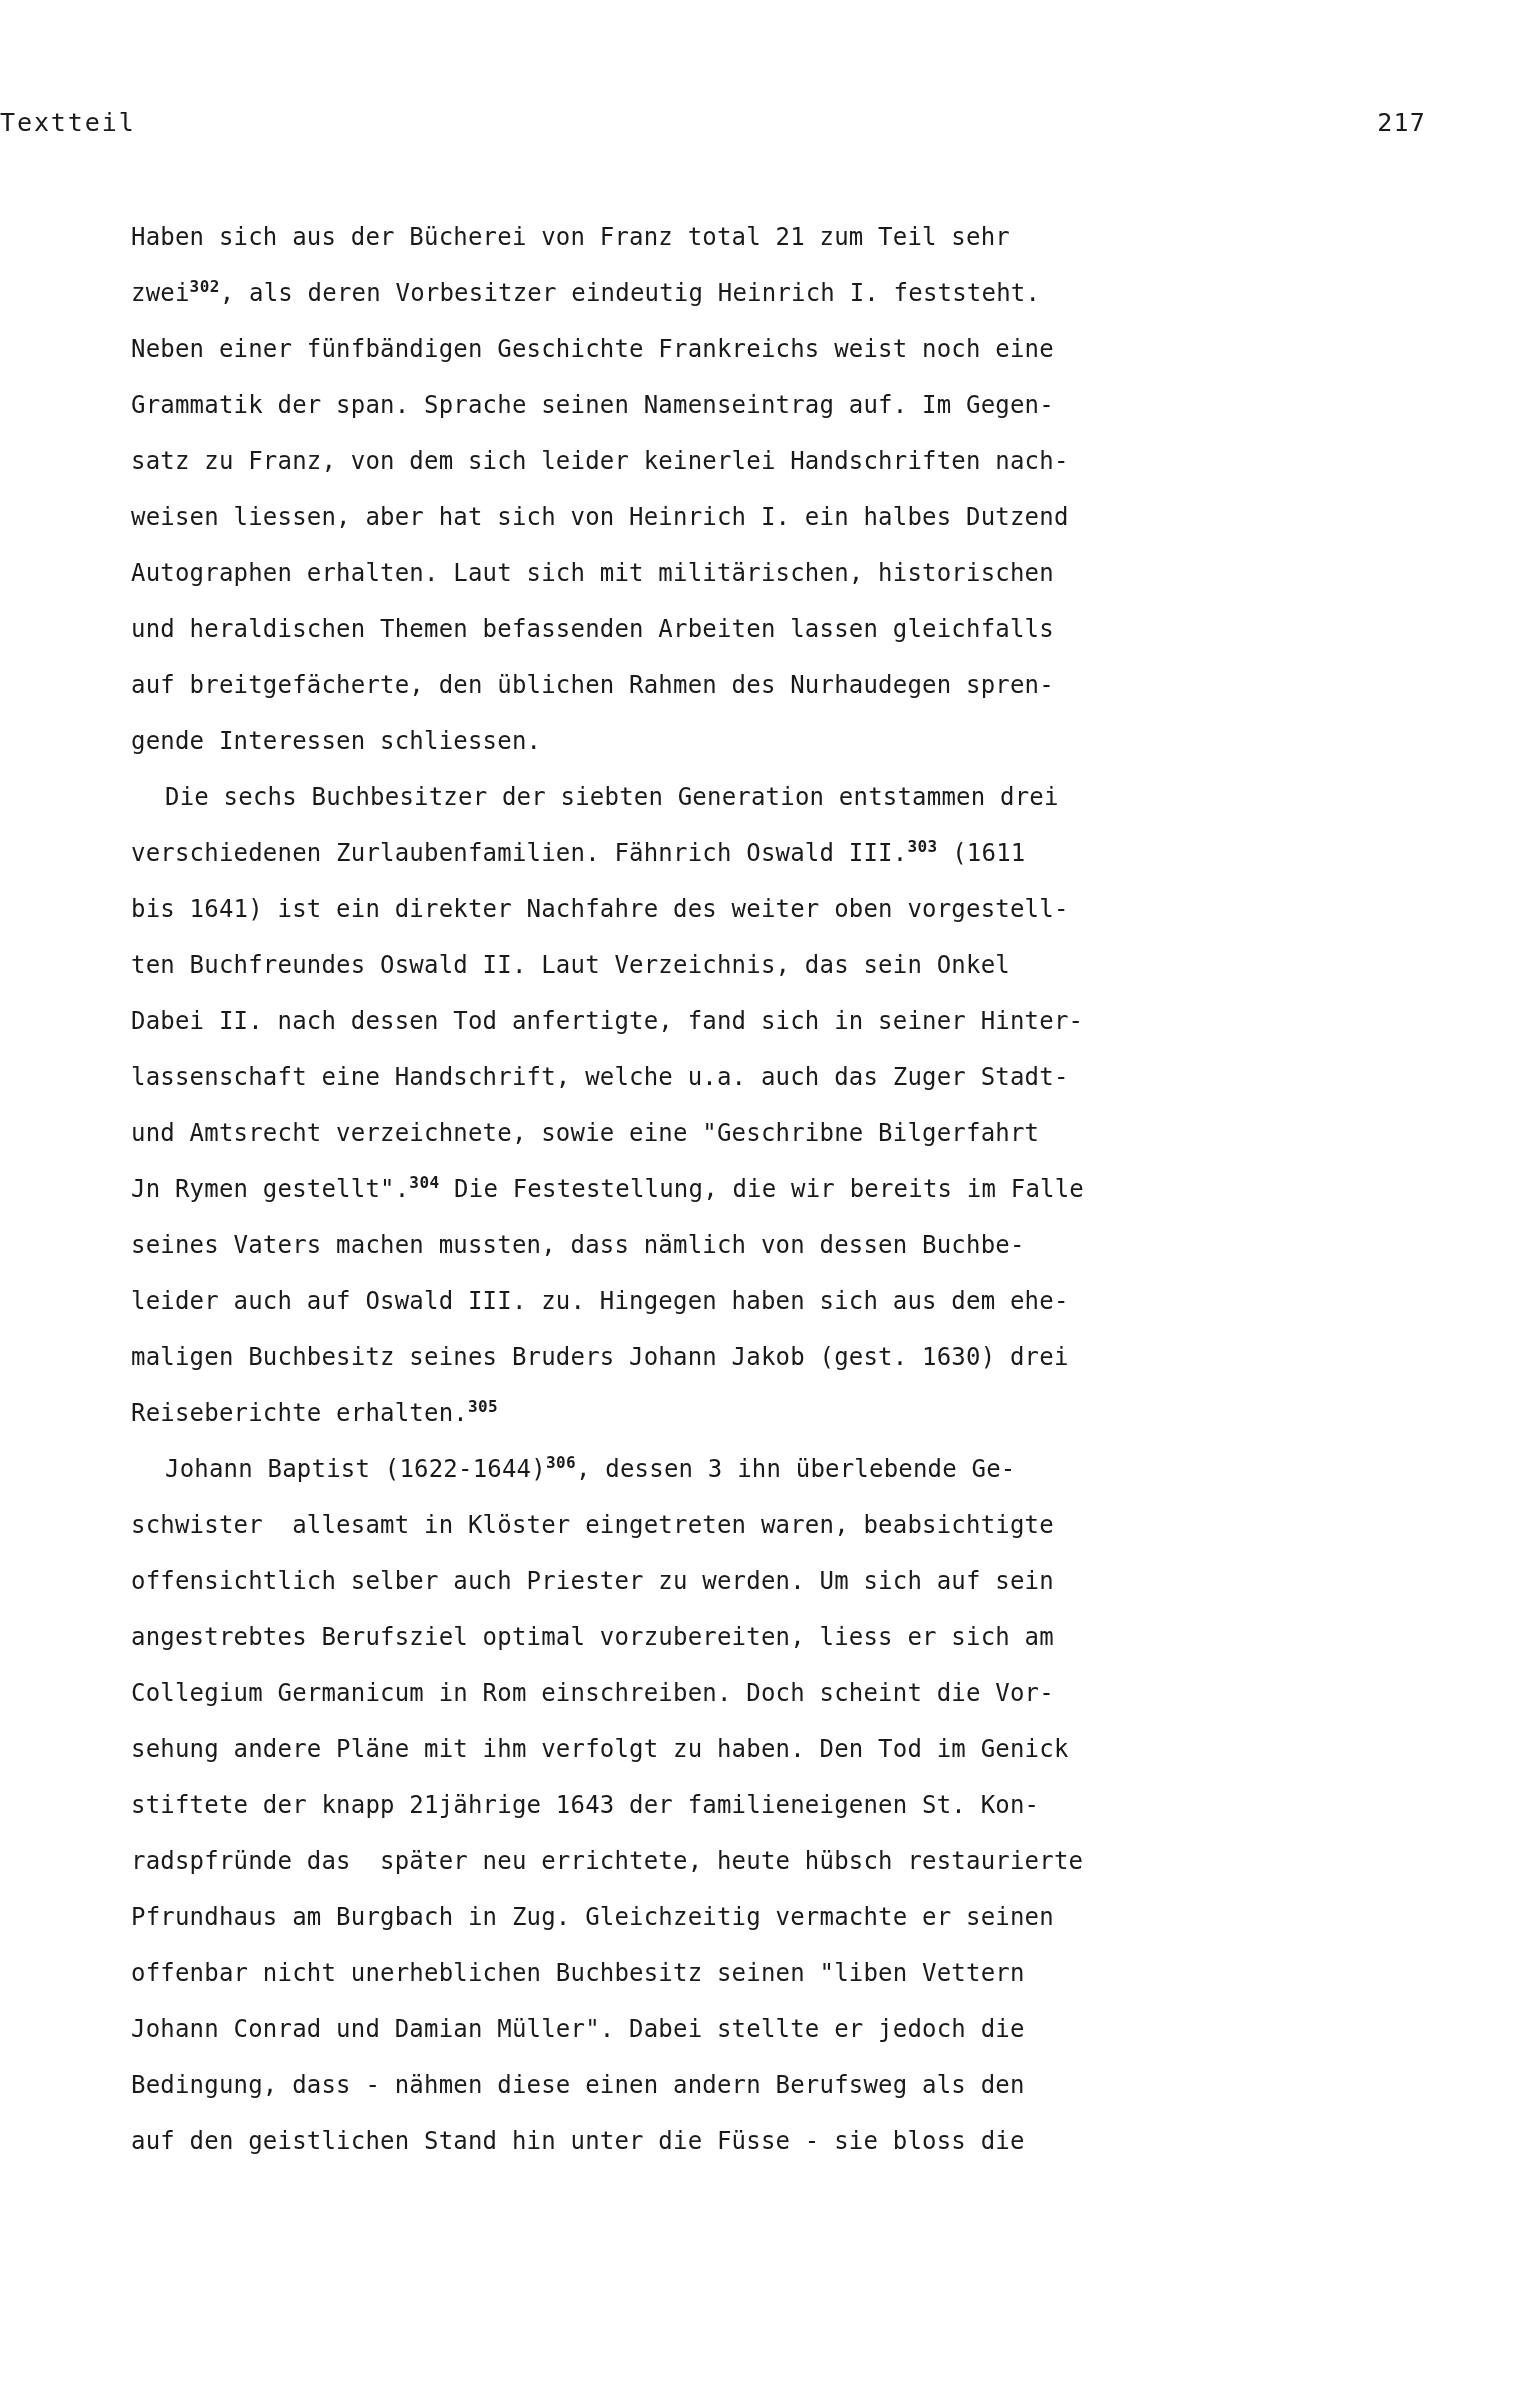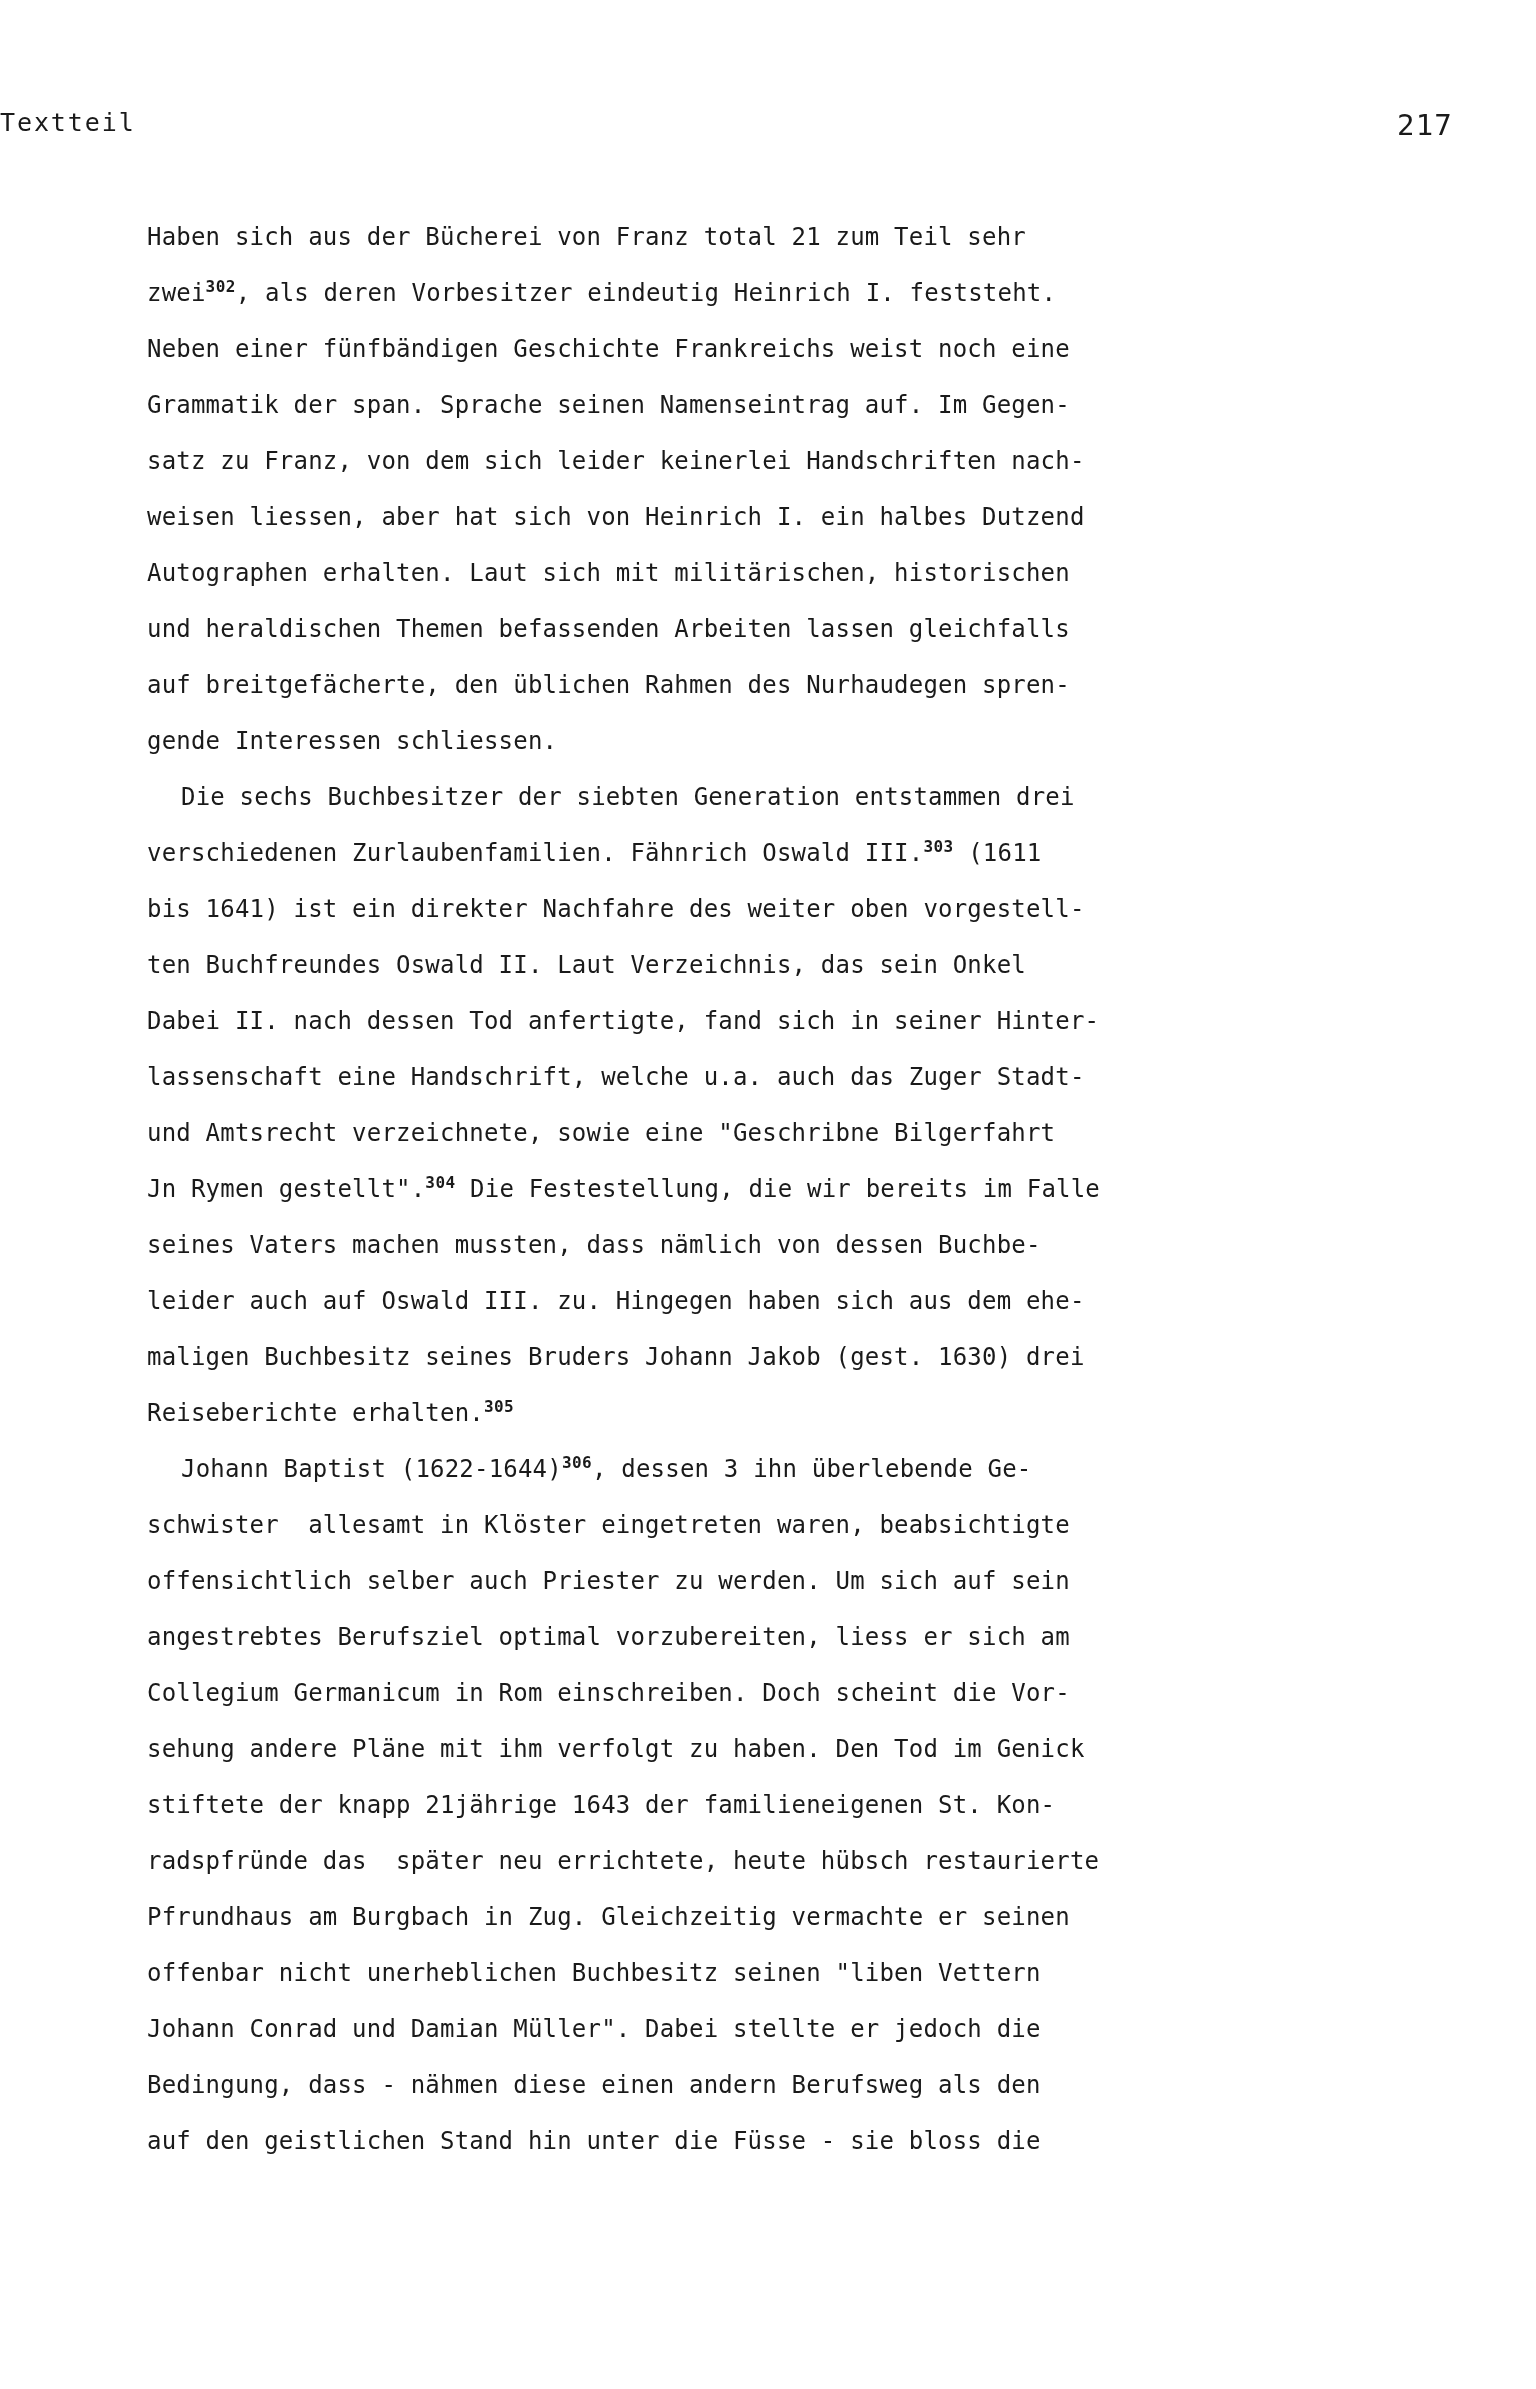--- a/index.html
+++ b/index.html
@@ -32,32 +32,31 @@
     position: absolute;
     left: 0;
     width: 1537px;
     text-align: left;
     font-size: 25px;
     letter-spacing: 1.9px;
     color: #1a1a1a;
   }
   .header-pageno {
     position: absolute;
-    right: 84px;
+    right: 111px;
     top: 0;
-    font-size: 29px;
+    font-size: 25px;
     letter-spacing: 1.2px;
     color: #1a1a1a;
   }
   .body-text {
     position: absolute;
     top: 209px;
     left: 131px;
     width: 1298px;
-    margin-left: 16px;
   }
   .ln {
     display: block;
     font-size: 24px;
     line-height: 56px;
     height: 56px;
     white-space: pre;
     letter-spacing: 0.2px;
     color: #1a1a1a;
   }

